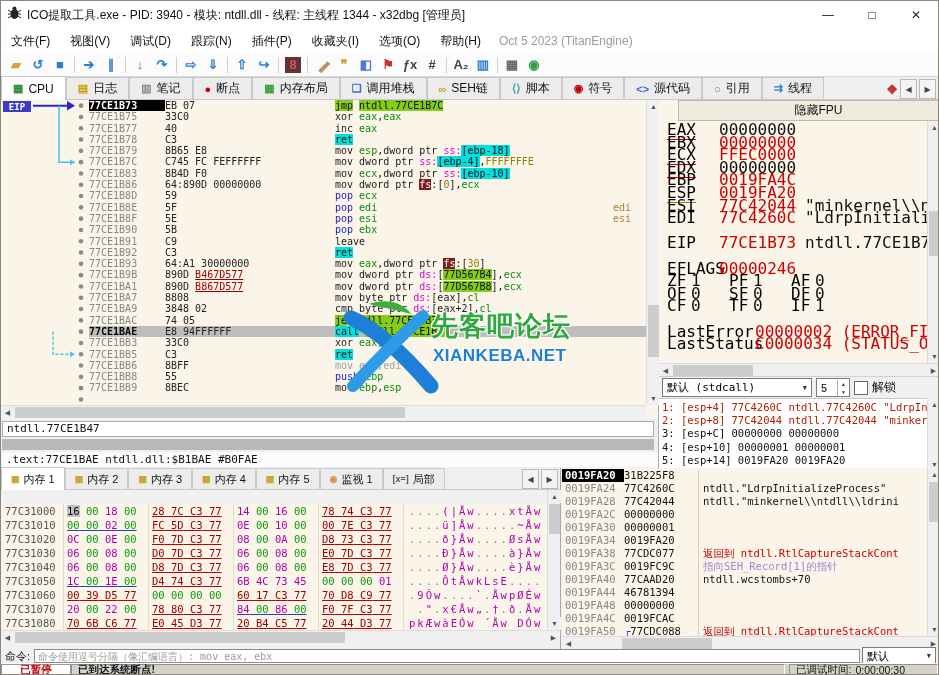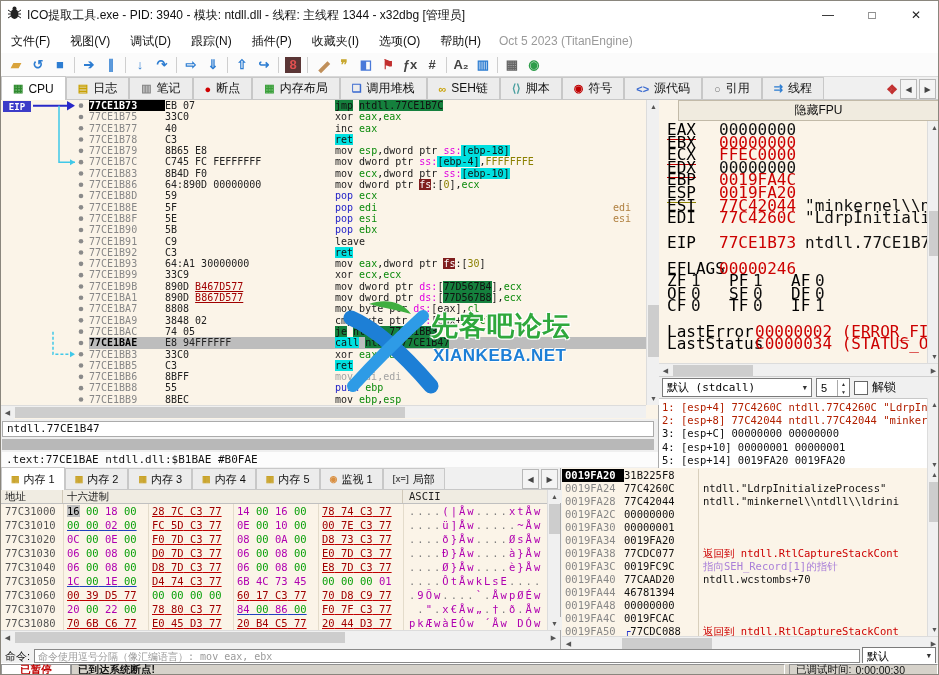--- a/index.html
+++ b/index.html
@@ -30,21 +30,21 @@
   .drow{display:flex;height:11.3px;line-height:11.3px;white-space:pre;}
   .drow.rsel{background:linear-gradient(to right,#FBF4E8 88px,#BDBDBD 88px);}
   .dgut{width:88px;flex:none;}
   .daddr{width:76px;flex:none;color:#878787;}
   .daddr.sel{background:#000;color:#fff;font-weight:bold;}
   .rsel .daddr{color:#000;font-weight:bold;}
   .dbytes{width:170px;flex:none;color:#222;}
   .dinstr{width:278px;flex:none;color:#1A1A1A;}
   .dcm{flex:1;color:#B08040;}
   .tk-p{color:#2323C8;}.tk-r{color:#0B8A0B;}.tk-n{color:#8B8000;}.tk-seg{color:#E000E0;}
-  .tk-hy{background:#15803d;color:#111;}.tk-hc{background:#00E0E0;color:#111;}
+  .tk-hy{background:#84cc16;color:#111;}.tk-hc{background:#00E0E0;color:#111;}
   .tk-fs{background:#7f1d1d;color:#fff;}.tk-dim{color:#A2A2A2;}
   .tk-u{color:#A00000;text-decoration:underline;}
   .gutsvg{position:absolute;left:0;top:0;}
   .eipbox{position:absolute;left:2px;top:1px;width:28px;height:11px;background:#3C3CC8;color:#fff;font-size:9px;font-weight:bold;
           display:flex;align-items:center;justify-content:center;font-family:"DejaVu Sans Mono",monospace;}
   
   .vscroll{position:absolute;width:13px;background:#F0F0F0;border-left:1px solid #DCDCDC;box-sizing:border-box;}
   .hscroll{position:absolute;height:13px;background:#F0F0F0;border-top:1px solid #DCDCDC;box-sizing:border-box;}
   .sbtn{position:absolute;width:13px;height:13px;font-size:7px;color:#555;display:flex;align-items:center;justify-content:center;background:#F0F0F0;}
   .thumb{position:absolute;background:#CDCDCD;}
@@ -269,21 +269,20 @@
         <div class="drow"><span class="dgut"></span><span class="daddr">77CE1B7C</span><span class="dbytes"><span>C745 FC FEFFFFFF</span></span><span class="dinstr"><span>mov</span><span> </span><span>dword ptr </span><span class="tk-seg">ss:</span><span class="tk-hc">[ebp-4]</span><span>,</span><span class="tk-n">FFFFFFFE</span></span><span class="dcm"></span></div>
         <div class="drow"><span class="dgut"></span><span class="daddr">77CE1B83</span><span class="dbytes"><span>8B4D F0</span></span><span class="dinstr"><span>mov</span><span> </span><span class="tk-r">ecx</span><span>,</span><span>dword ptr </span><span class="tk-seg">ss:</span><span class="tk-hc">[ebp-10]</span></span><span class="dcm"></span></div>
         <div class="drow"><span class="dgut"></span><span class="daddr">77CE1B86</span><span class="dbytes"><span>64:890D 00000000</span></span><span class="dinstr"><span>mov</span><span> </span><span>dword ptr </span><span class="tk-fs">fs</span><span>:[</span><span class="tk-n">0</span><span>]</span><span>,</span><span class="tk-r">ecx</span></span><span class="dcm"></span></div>
         <div class="drow"><span class="dgut"></span><span class="daddr">77CE1B8D</span><span class="dbytes"><span>59</span></span><span class="dinstr"><span class="tk-p">pop</span><span> </span><span class="tk-r">ecx</span></span><span class="dcm"></span></div>
         <div class="drow"><span class="dgut"></span><span class="daddr">77CE1B8E</span><span class="dbytes"><span>5F</span></span><span class="dinstr"><span class="tk-p">pop</span><span> </span><span class="tk-r">edi</span></span><span class="dcm">edi</span></div>
         <div class="drow"><span class="dgut"></span><span class="daddr">77CE1B8F</span><span class="dbytes"><span>5E</span></span><span class="dinstr"><span class="tk-p">pop</span><span> </span><span class="tk-r">esi</span></span><span class="dcm">esi</span></div>
         <div class="drow"><span class="dgut"></span><span class="daddr">77CE1B90</span><span class="dbytes"><span>5B</span></span><span class="dinstr"><span class="tk-p">pop</span><span> </span><span class="tk-r">ebx</span></span><span class="dcm"></span></div>
         <div class="drow"><span class="dgut"></span><span class="daddr">77CE1B91</span><span class="dbytes"><span>C9</span></span><span class="dinstr"><span>leave</span></span><span class="dcm"></span></div>
         <div class="drow"><span class="dgut"></span><span class="daddr">77CE1B92</span><span class="dbytes"><span>C3</span></span><span class="dinstr"><span class="tk-hc">ret</span></span><span class="dcm"></span></div>
         <div class="drow"><span class="dgut"></span><span class="daddr">77CE1B93</span><span class="dbytes"><span>64:A1 30000000</span></span><span class="dinstr"><span>mov</span><span> </span><span class="tk-r">eax</span><span>,</span><span>dword ptr </span><span class="tk-fs">fs</span><span>:[</span><span class="tk-n">30</span><span>]</span></span><span class="dcm"></span></div>
-        <div class="drow"><span class="dgut"></span><span class="daddr">77CE1B99</span><span class="dbytes"><span>33C9</span></span><span class="dinstr"><span>xor</span><span> </span><span class="tk-r">ecx</span><span>,</span><span class="tk-r">ecx</span></span><span class="dcm"></span></div>
         <div class="drow"><span class="dgut"></span><span class="daddr">77CE1B9B</span><span class="dbytes"><span>890D </span><span class="tk-u">B467D577</span></span><span class="dinstr"><span>mov</span><span> </span><span>dword ptr </span><span class="tk-seg">ds:</span><span>[</span><span class="tk-hy">77D567B4</span><span>]</span><span>,</span><span class="tk-r">ecx</span></span><span class="dcm"></span></div>
         <div class="drow"><span class="dgut"></span><span class="daddr">77CE1BA1</span><span class="dbytes"><span>890D </span><span class="tk-u">B867D577</span></span><span class="dinstr"><span>mov</span><span> </span><span>dword ptr </span><span class="tk-seg">ds:</span><span>[</span><span class="tk-hy">77D567B8</span><span>]</span><span>,</span><span class="tk-r">ecx</span></span><span class="dcm"></span></div>
         <div class="drow"><span class="dgut"></span><span class="daddr">77CE1BA7</span><span class="dbytes"><span>8808</span></span><span class="dinstr"><span>mov</span><span> </span><span>byte ptr </span><span class="tk-seg">ds:</span><span>[eax]</span><span>,</span><span class="tk-r">cl</span></span><span class="dcm"></span></div>
         <div class="drow"><span class="dgut"></span><span class="daddr">77CE1BA9</span><span class="dbytes"><span>3848 02</span></span><span class="dinstr"><span>cmp</span><span> </span><span>byte ptr </span><span class="tk-seg">ds:</span><span>[eax+2]</span><span>,</span><span class="tk-r">cl</span></span><span class="dcm"></span></div>
         <div class="drow"><span class="dgut"></span><span class="daddr">77CE1BAC</span><span class="dbytes"><span>74 05</span></span><span class="dinstr"><span class="tk-hy">je</span><span> </span><span class="tk-hy">ntdll.77CE1BB3</span></span><span class="dcm"></span></div>
         <div class="drow rsel"><span class="dgut"></span><span class="daddr">77CE1BAE</span><span class="dbytes"><span>E8 94FFFFFF</span></span><span class="dinstr"><span class="tk-hc">call</span><span> </span><span class="tk-hy">ntdll.77CE1B47</span></span><span class="dcm"></span></div>
         <div class="drow"><span class="dgut"></span><span class="daddr">77CE1BB3</span><span class="dbytes"><span>33C0</span></span><span class="dinstr"><span>xor</span><span> </span><span class="tk-r">eax</span><span>,</span><span class="tk-r">eax</span></span><span class="dcm"></span></div>
         <div class="drow"><span class="dgut"></span><span class="daddr">77CE1BB5</span><span class="dbytes"><span>C3</span></span><span class="dinstr"><span class="tk-hc">ret</span></span><span class="dcm"></span></div>
         <div class="drow"><span class="dgut"></span><span class="daddr">77CE1BB6</span><span class="dbytes"><span>8BFF</span></span><span class="dinstr"><span class="tk-dim">mov edi,edi</span></span><span class="dcm"></span></div>
         <div class="drow"><span class="dgut"></span><span class="daddr">77CE1BB8</span><span class="dbytes"><span>55</span></span><span class="dinstr"><span class="tk-p">push</span><span> </span><span class="tk-r">ebp</span></span><span class="dcm"></span></div>
@@ -432,25 +431,20 @@
           <div class="dtab">
             <span class="tabicon" style="color: rgb(85, 85, 85); font-size: 9px;">[x=]</span>
             <span class="tablabel">局部</span>
           </div>
         </span>
       <span class="tabnav">
         <span class="navbtn">◀</span>
         <span class="navbtn">▶</span>
       </span>
     </div>
-    <div class="dumphdr">
-      <span class="dh1">地址</span>
-      <span class="dh2">十六进制</span>
-      <span class="dh3">ASCII</span>
-    </div>
     <div class="dumprows">
         <div class="mrow"><span class="ma">77C31000</span><span class="mg"><span class="bx cur">16</span> <span class="b0">00</span> <span class="bx">18</span> <span class="b0">00</span></span><span class="mg gr"><span class="bk">28</span> <span class="bk">7C</span> <span class="bk">C3</span> <span class="bk">77</span></span><span class="mg"><span class="bx">14</span> <span class="b0">00</span> <span class="bx">16</span> <span class="b0">00</span></span><span class="mg gr"><span class="bk">78</span> <span class="bk">74</span> <span class="bk">C3</span> <span class="bk">77</span></span><span class="mascii"><span class="ac0">.</span><span class="ac0">.</span><span class="ac0">.</span><span class="ac0">.</span><span class="ac1">(</span><span class="ac1">|</span><span class="ac1">Å</span><span class="ac1">w</span><span class="ac0">.</span><span class="ac0">.</span><span class="ac0">.</span><span class="ac0">.</span><span class="ac1">x</span><span class="ac1">t</span><span class="ac1">Å</span><span class="ac1">w</span></span></div>
         <div class="mrow"><span class="ma">77C31010</span><span class="mg gb"><span class="b0">00</span> <span class="b0">00</span> <span class="bx">02</span> <span class="b0">00</span></span><span class="mg gr"><span class="bk">FC</span> <span class="bk">5D</span> <span class="bk">C3</span> <span class="bk">77</span></span><span class="mg"><span class="bx">0E</span> <span class="b0">00</span> <span class="bx">10</span> <span class="b0">00</span></span><span class="mg gr"><span class="bk">00</span> <span class="bk">7E</span> <span class="bk">C3</span> <span class="bk">77</span></span><span class="mascii"><span class="ac0">.</span><span class="ac0">.</span><span class="ac0">.</span><span class="ac0">.</span><span class="ac1">ü</span><span class="ac1">]</span><span class="ac1">Å</span><span class="ac1">w</span><span class="ac0">.</span><span class="ac0">.</span><span class="ac0">.</span><span class="ac0">.</span><span class="ac0">.</span><span class="ac1">~</span><span class="ac1">Å</span><span class="ac1">w</span></span></div>
         <div class="mrow"><span class="ma">77C31020</span><span class="mg"><span class="bx">0C</span> <span class="b0">00</span> <span class="bx">0E</span> <span class="b0">00</span></span><span class="mg gr"><span class="bk">F0</span> <span class="bk">7D</span> <span class="bk">C3</span> <span class="bk">77</span></span><span class="mg"><span class="bx">08</span> <span class="b0">00</span> <span class="bx">0A</span> <span class="b0">00</span></span><span class="mg gr"><span class="bk">D8</span> <span class="bk">73</span> <span class="bk">C3</span> <span class="bk">77</span></span><span class="mascii"><span class="ac0">.</span><span class="ac0">.</span><span class="ac0">.</span><span class="ac0">.</span><span class="ac1">ð</span><span class="ac1">}</span><span class="ac1">Å</span><span class="ac1">w</span><span class="ac0">.</span><span class="ac0">.</span><span class="ac0">.</span><span class="ac0">.</span><span class="ac1">Ø</span><span class="ac1">s</span><span class="ac1">Å</span><span class="ac1">w</span></span></div>
         <div class="mrow"><span class="ma">77C31030</span><span class="mg"><span class="bx">06</span> <span class="b0">00</span> <span class="bx">08</span> <span class="b0">00</span></span><span class="mg gr"><span class="bk">D0</span> <span class="bk">7D</span> <span class="bk">C3</span> <span class="bk">77</span></span><span class="mg"><span class="bx">06</span> <span class="b0">00</span> <span class="bx">08</span> <span class="b0">00</span></span><span class="mg gr"><span class="bk">E0</span> <span class="bk">7D</span> <span class="bk">C3</span> <span class="bk">77</span></span><span class="mascii"><span class="ac0">.</span><span class="ac0">.</span><span class="ac0">.</span><span class="ac0">.</span><span class="ac1">Ð</span><span class="ac1">}</span><span class="ac1">Å</span><span class="ac1">w</span><span class="ac0">.</span><span class="ac0">.</span><span class="ac0">.</span><span class="ac0">.</span><span class="ac1">à</span><span class="ac1">}</span><span class="ac1">Å</span><span class="ac1">w</span></span></div>
         <div class="mrow"><span class="ma">77C31040</span><span class="mg"><span class="bx">06</span> <span class="b0">00</span> <span class="bx">08</span> <span class="b0">00</span></span><span class="mg gr"><span class="bk">D8</span> <span class="bk">7D</span> <span class="bk">C3</span> <span class="bk">77</span></span><span class="mg"><span class="bx">06</span> <span class="b0">00</span> <span class="bx">08</span> <span class="b0">00</span></span><span class="mg gr"><span class="bk">E8</span> <span class="bk">7D</span> <span class="bk">C3</span> <span class="bk">77</span></span><span class="mascii"><span class="ac0">.</span><span class="ac0">.</span><span class="ac0">.</span><span class="ac0">.</span><span class="ac1">Ø</span><span class="ac1">}</span><span class="ac1">Å</span><span class="ac1">w</span><span class="ac0">.</span><span class="ac0">.</span><span class="ac0">.</span><span class="ac0">.</span><span class="ac1">è</span><span class="ac1">}</span><span class="ac1">Å</span><span class="ac1">w</span></span></div>
         <div class="mrow"><span class="ma">77C31050</span><span class="mg gb"><span class="bx">1C</span> <span class="b0">00</span> <span class="bx">1E</span> <span class="b0">00</span></span><span class="mg gr"><span class="bk">D4</span> <span class="bk">74</span> <span class="bk">C3</span> <span class="bk">77</span></span><span class="mg"><span class="bx">6B</span> <span class="bx">4C</span> <span class="bx">73</span> <span class="bx">45</span></span><span class="mg"><span class="b0">00</span> <span class="b0">00</span> <span class="b0">00</span> <span class="bx">01</span></span><span class="mascii"><span class="ac0">.</span><span class="ac0">.</span><span class="ac0">.</span><span class="ac0">.</span><span class="ac1">Ô</span><span class="ac1">t</span><span class="ac1">Å</span><span class="ac1">w</span><span class="ac1">k</span><span class="ac1">L</span><span class="ac1">s</span><span class="ac1">E</span><span class="ac0">.</span><span class="ac0">.</span><span class="ac0">.</span><span class="ac0">.</span></span></div>
         <div class="mrow"><span class="ma">77C31060</span><span class="mg gr"><span class="bk">00</span> <span class="bk">39</span> <span class="bk">D5</span> <span class="bk">77</span></span><span class="mg"><span class="b0">00</span> <span class="b0">00</span> <span class="b0">00</span> <span class="b0">00</span></span><span class="mg gr"><span class="bk">60</span> <span class="bk">17</span> <span class="bk">C3</span> <span class="bk">77</span></span><span class="mg gr"><span class="bk">70</span> <span class="bk">D8</span> <span class="bk">C9</span> <span class="bk">77</span></span><span class="mascii"><span class="ac0">.</span><span class="ac1">9</span><span class="ac1">Õ</span><span class="ac1">w</span><span class="ac0">.</span><span class="ac0">.</span><span class="ac0">.</span><span class="ac0">.</span><span class="ac1">`</span><span class="ac0">.</span><span class="ac1">Å</span><span class="ac1">w</span><span class="ac1">p</span><span class="ac1">Ø</span><span class="ac1">É</span><span class="ac1">w</span></span></div>
         <div class="mrow"><span class="ma">77C31070</span><span class="mg"><span class="bx">20</span> <span class="b0">00</span> <span class="bx">22</span> <span class="b0">00</span></span><span class="mg gr"><span class="bk">78</span> <span class="bk">80</span> <span class="bk">C3</span> <span class="bk">77</span></span><span class="mg gb"><span class="bx">84</span> <span class="b0">00</span> <span class="bx">86</span> <span class="b0">00</span></span><span class="mg gr"><span class="bk">F0</span> <span class="bk">7F</span> <span class="bk">C3</span> <span class="bk">77</span></span><span class="mascii"><span class="ac1"> </span><span class="ac0">.</span><span class="ac1">"</span><span class="ac0">.</span><span class="ac1">x</span><span class="ac1">€</span><span class="ac1">Å</span><span class="ac1">w</span><span class="ac1">„</span><span class="ac0">.</span><span class="ac1">†</span><span class="ac0">.</span><span class="ac1">ð</span><span class="ac0">.</span><span class="ac1">Å</span><span class="ac1">w</span></span></div>
         <div class="mrow"><span class="ma">77C31080</span><span class="mg gr"><span class="bk">70</span> <span class="bk">6B</span> <span class="bk">C6</span> <span class="bk">77</span></span><span class="mg gr"><span class="bk">E0</span> <span class="bk">45</span> <span class="bk">D3</span> <span class="bk">77</span></span><span class="mg gr"><span class="bk">20</span> <span class="bk">B4</span> <span class="bk">C5</span> <span class="bk">77</span></span><span class="mg gr"><span class="bk">20</span> <span class="bk">44</span> <span class="bk">D3</span> <span class="bk">77</span></span><span class="mascii"><span class="ac1">p</span><span class="ac1">k</span><span class="ac1">Æ</span><span class="ac1">w</span><span class="ac1">à</span><span class="ac1">E</span><span class="ac1">Ó</span><span class="ac1">w</span><span class="ac1"> </span><span class="ac1">´</span><span class="ac1">Å</span><span class="ac1">w</span><span class="ac1"> </span><span class="ac1">D</span><span class="ac1">Ó</span><span class="ac1">w</span></span></div>

